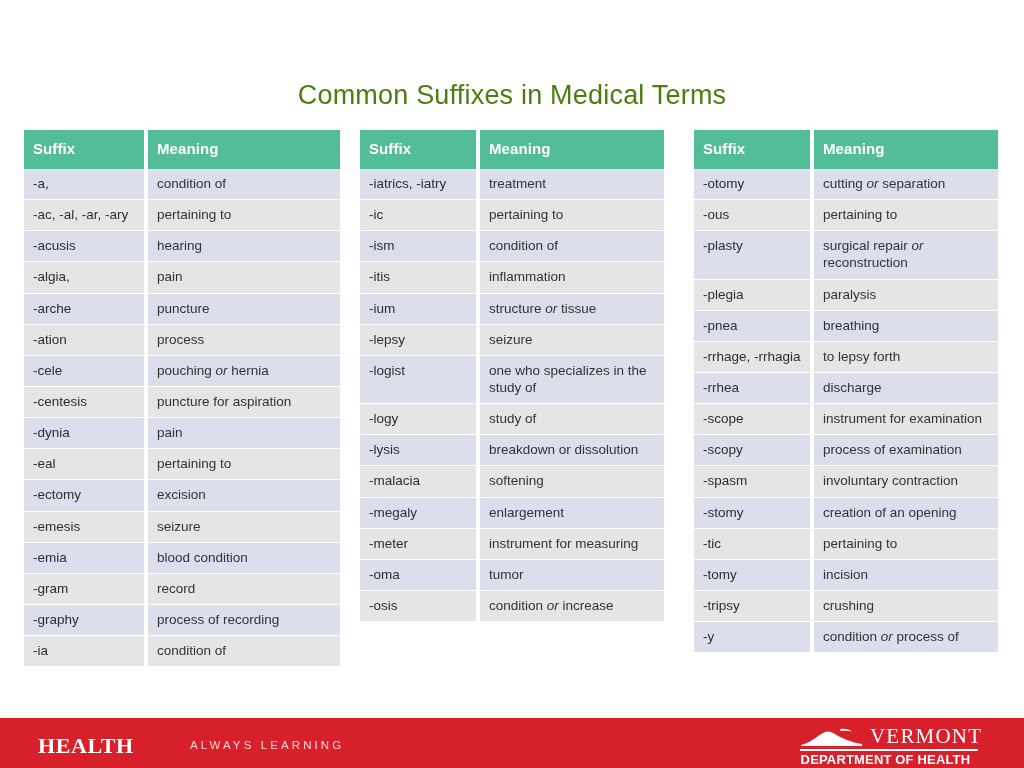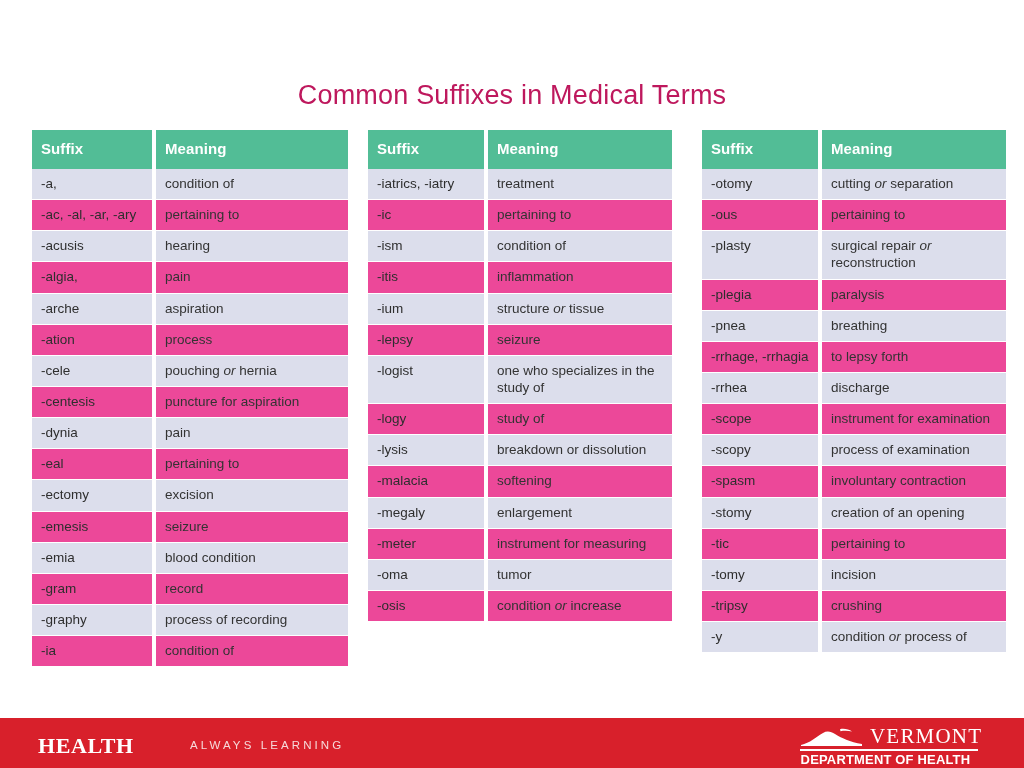--- a/index.html
+++ b/index.html
@@ -18,28 +18,28 @@
 
   
   .slide-title {
     position: absolute;
     left: 0;
     top: 62px;
     width: 1024px;
     text-align: center;
     font-size: 27px;
     font-weight: 400;
-    color: #be185d;
+    color: #4d7c0f;
     letter-spacing: 0.2px;
   }
 
   
   .tables-wrap {
     position: absolute;
-    left: 8px;
+    left: 0;
     top: 130px;
     width: 864px;
     height: 560px;
   }
 
   .suffix-table {
     position: absolute;
     top: 0;
     border-collapse: separate;
     border-spacing: 0;
@@ -75,21 +75,21 @@
     padding-bottom: 11px;
     letter-spacing: 0.1px;
   }
   
   .suffix-table thead th.col-suffix,
   .suffix-table tbody td.col-suffix {
     border-right: 4px solid #ffffff;
   }
 
   .suffix-table tbody tr.odd  td { background: #dcdeec; }
-  .suffix-table tbody tr.even td { background: #ec4899; margin-left: 27px; }
+  .suffix-table tbody tr.even td { background: #e5e5e5; margin-left: 27px; }
   .suffix-table tbody td {
     color: #333333;
     border-bottom: 1px solid #ffffff;
   }
   .suffix-table tbody td.col-suffix { color: #2e2e2e; }
 
   .suffix-table tbody td em {
     font-style: italic;
   }
 
@@ -205,21 +205,21 @@
         <tr class="odd">
           <td class="col-suffix">-acusis</td>
           <td class="col-meaning">hearing</td>
         </tr>
         <tr class="even">
           <td class="col-suffix">-algia,</td>
           <td class="col-meaning">pain</td>
         </tr>
         <tr class="odd">
           <td class="col-suffix">-arche</td>
-          <td class="col-meaning">aspiration</td>
+          <td class="col-meaning">puncture</td>
         </tr>
         <tr class="even">
           <td class="col-suffix">-ation</td>
           <td class="col-meaning">process</td>
         </tr>
         <tr class="odd">
           <td class="col-suffix">-cele</td>
           <td class="col-meaning">pouching <em>or</em> hernia</td>
         </tr>
         <tr class="even">

